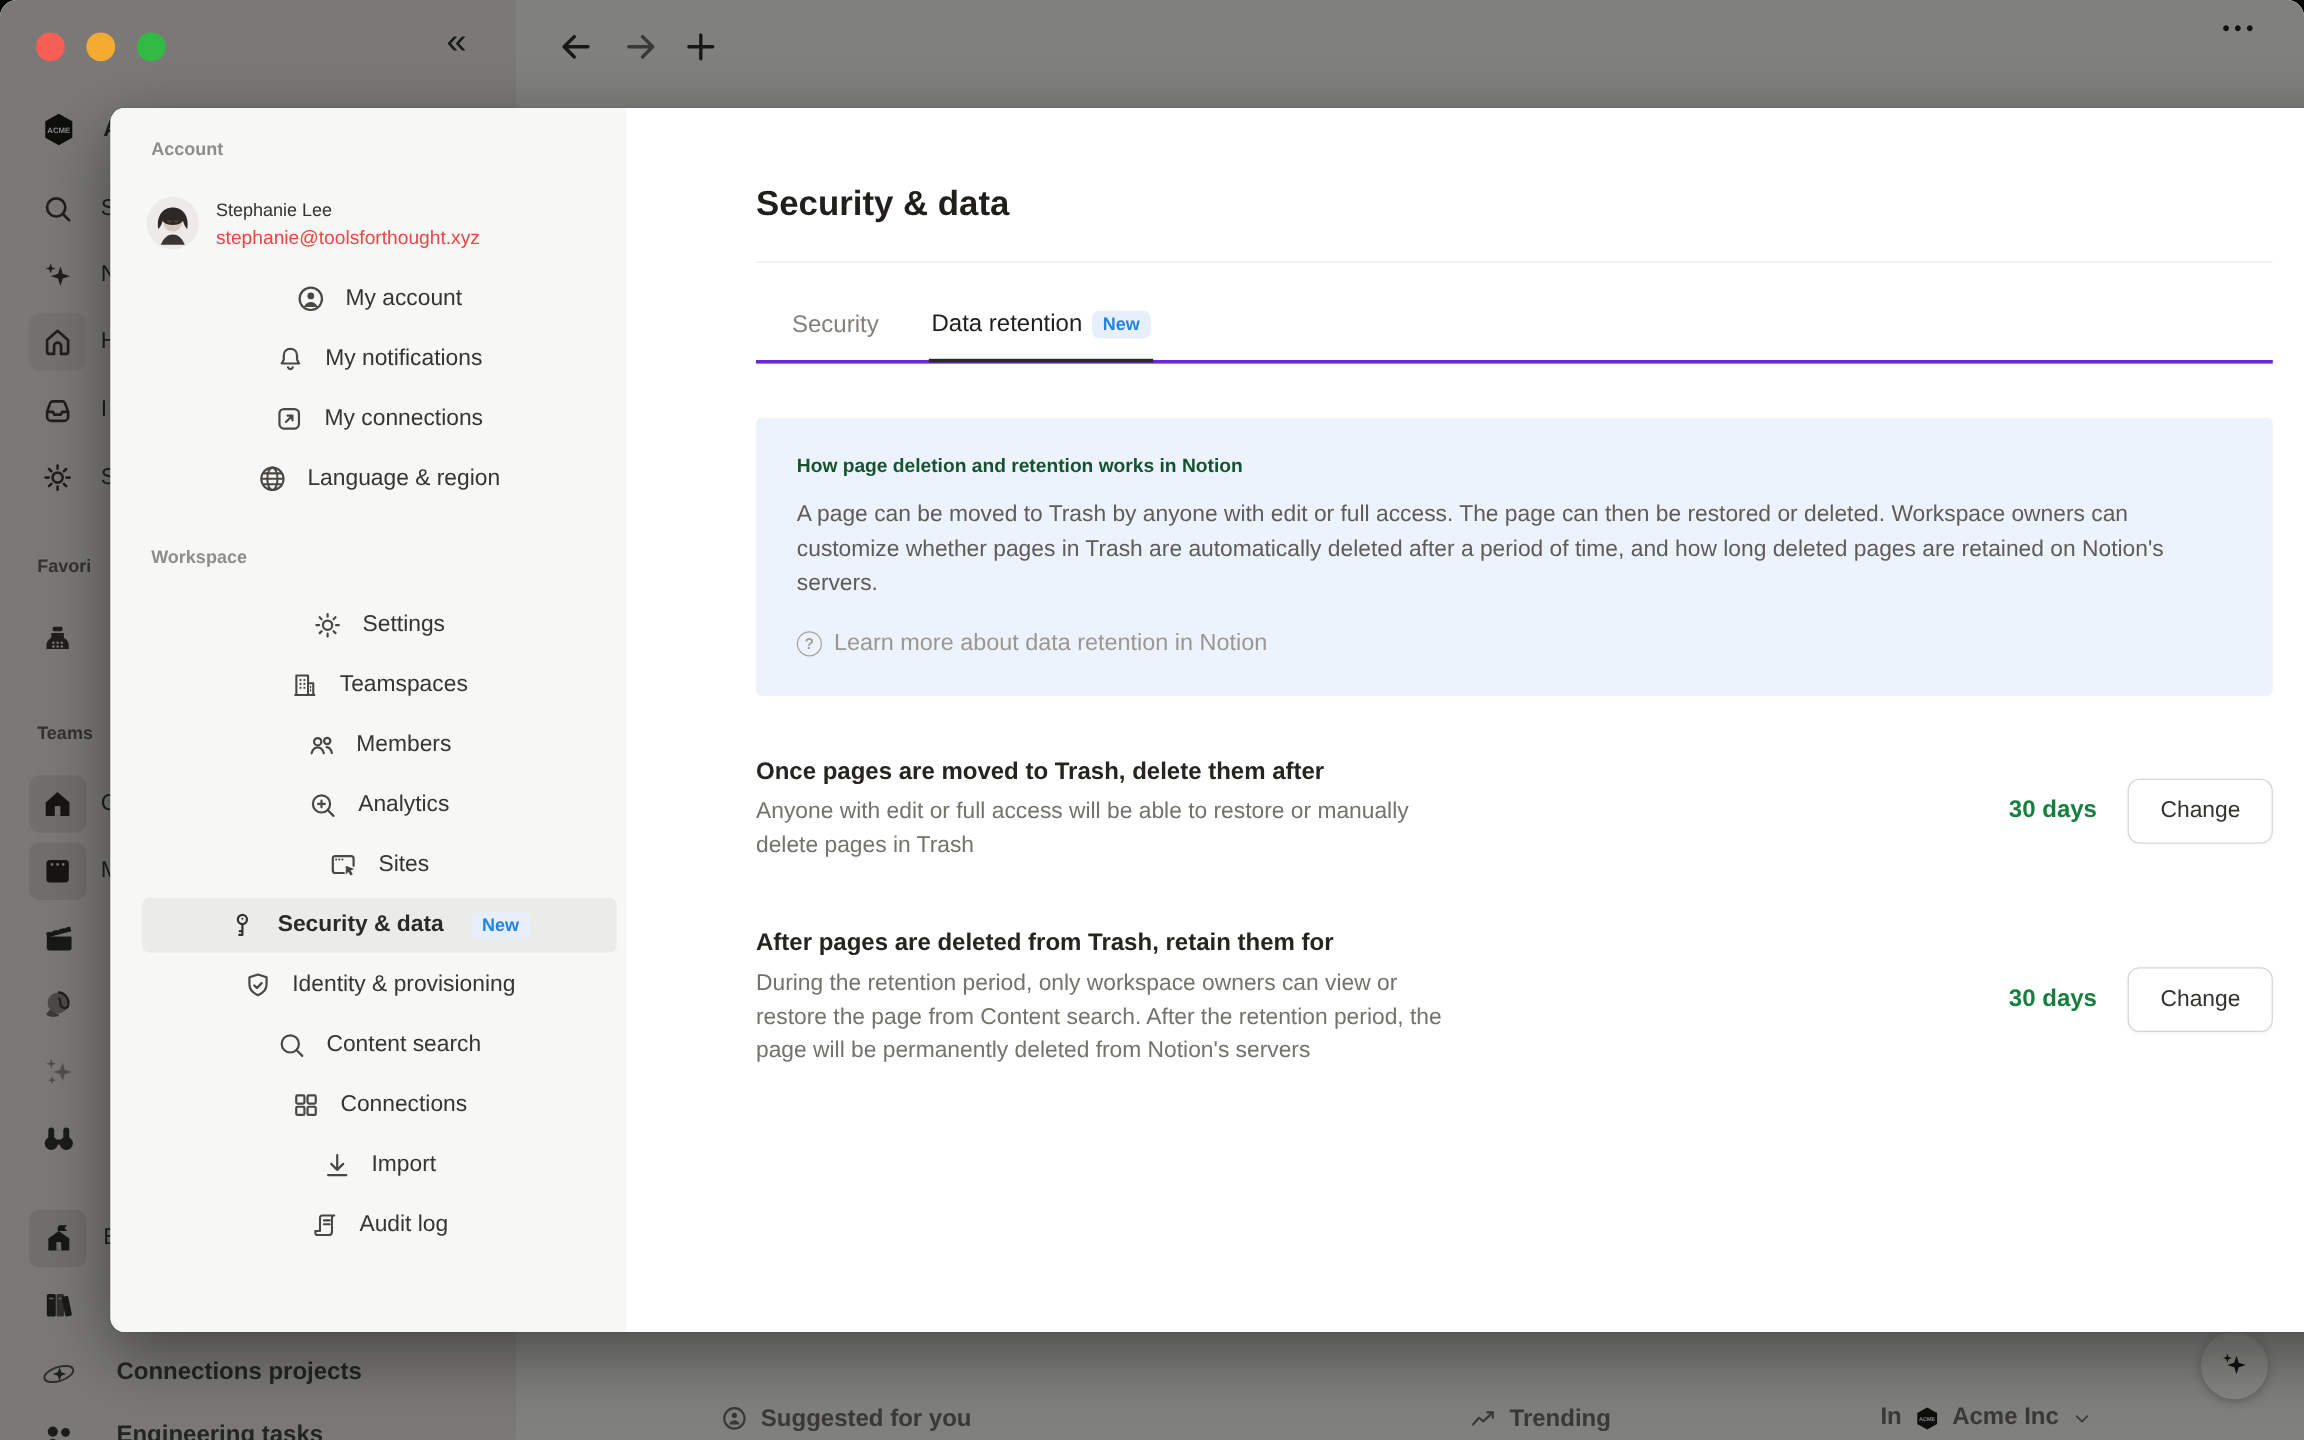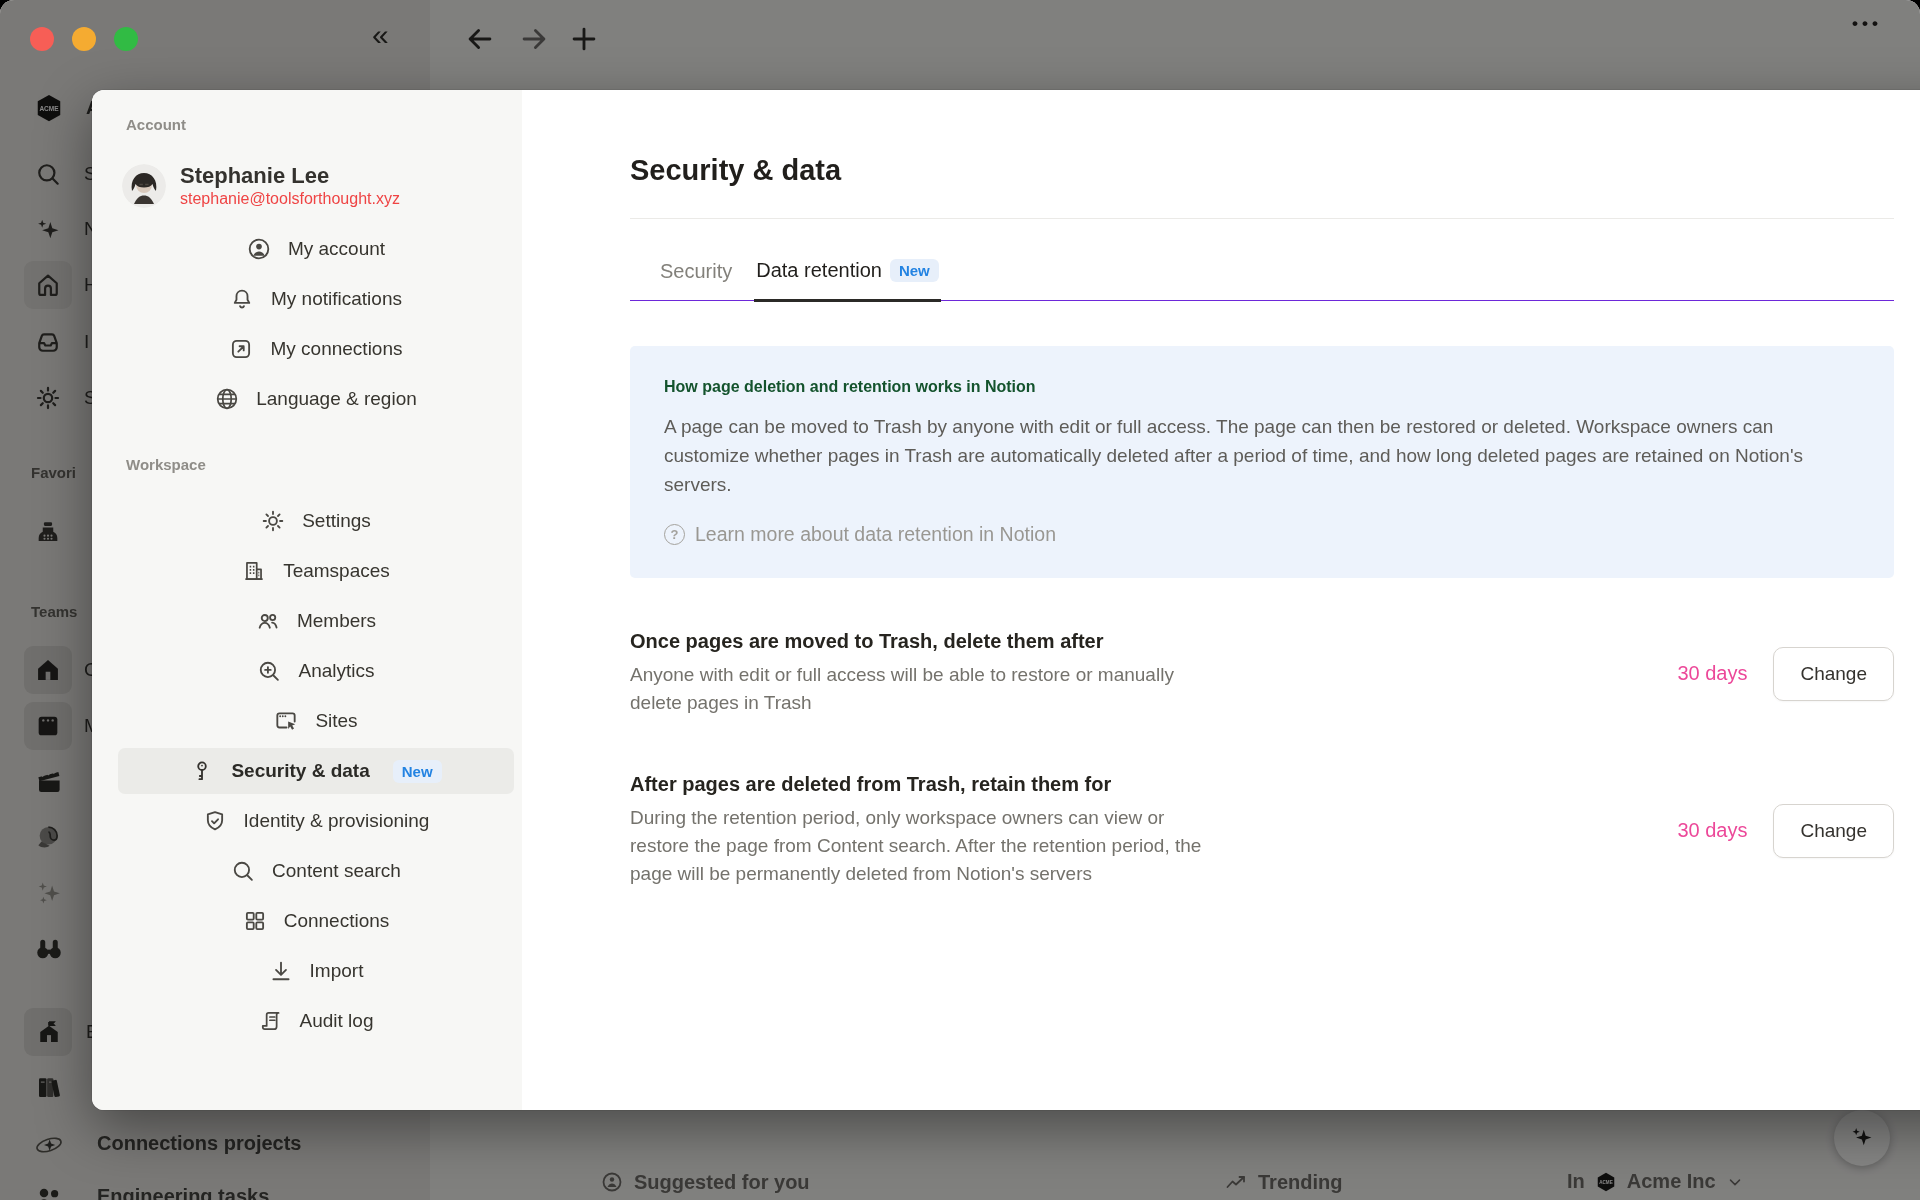--- a/index.html
+++ b/index.html
@@ -27,53 +27,53 @@
   
   .lights{position:absolute;top:27px;left:30px;display:flex;gap:18px;z-index:30;}
   .light{width:24px;height:24px;border-radius:50%;}
   
   .modal{position:absolute;left:92px;top:90px;width:1908px;height:1020px;background:#fff;
          border-radius:12px;z-index:20;display:flex;overflow:hidden;
          box-shadow:0 0 0 1px rgba(0,0,0,.06),0 18px 55px rgba(0,0,0,.42);}
   .m-side{width:430px;background:#f7f7f5;padding:26px 8px 0 26px;flex-shrink:0;}
   .m-sec{font-size:15px;font-weight:700;color:#8f8d88;padding-left:8px;height:24px;}
   .m-user{display:flex;align-items:center;gap:14px;margin:16px 0 10px;padding-left:4px;height:60px;}
-  .m-user .nm{font-size:22px;font-weight:700;color:#34322e;line-height:25px;}
+  .m-user .nm{font-size:15px;font-weight:400;color:#34322e;line-height:25px;}
   .m-user .em{font-size:16px;color:#ef4444;line-height:21px;}
   .avatar{width:44px;height:44px;border-radius:50%;flex-shrink:0;}
   .m-item{display:flex;align-items:center;gap:15px;height:46px;margin:4px 0;
           border-radius:7px;padding:0 10px 0 8px;cursor:pointer;justify-content:center;}
   .m-item .m-lbl{font-size:19px;color:#37352f;white-space:nowrap;}
   .m-item.sel{background:#ebebe8;}
   .m-item.sel .m-lbl{font-weight:700;color:#2b2a26;}
   .m-ic{width:28px;height:28px;display:flex;align-items:center;justify-content:center;flex-shrink:0;}
   .badge{font-size:15px;font-weight:600;color:#2383e2;background:#e7effa;border-radius:6px;
          padding:3px 9px;margin-left:8px;}
   .wsgap{height:30px;}
   
   .m-main{flex:1;padding:60px 106px 0 108px;}
   .m-title{font-size:29px;font-weight:700;color:#211f1c;line-height:40px;}
   .hr1{height:1px;background:#ebeae7;margin-top:28px;}
-  .tabs{display:flex;gap:20px;border-bottom:1px solid #6d28d9;padding-left:28px;}
+  .tabs{display:flex;gap:40px;border-bottom:3px solid #6d28d9;padding-left:28px;}
   .tab{padding:40px 2px 17px;font-size:20px;color:#83817b;display:flex;align-items:center;cursor:pointer;}
   .tab.active{color:#211f1c;font-weight:500;border-bottom:3px solid #2b2a27;margin-bottom:-2px;}
   .infobox{margin-top:45px;background:#edf3fc;border-radius:5px;padding:32px 34px;}
   .infobox h3{margin:0;font-size:16px;font-weight:600;color:#14532d;}
   .infobox p{margin:16px 0 0;font-size:19px;line-height:29px;color:#5e5c58;}
   .learn{display:flex;align-items:center;gap:10px;margin-top:24px;color:#999792;font-size:19.5px;}
   .qmark{width:21px;height:21px;border:1.6px solid #a4a29d;border-radius:50%;display:flex;
          align-items:center;justify-content:center;font-size:13px;font-weight:700;color:#a4a29d;}
   .setting{display:flex;align-items:center;}
   .set1{margin-top:52px;}
   .set2{margin-top:56px;}
   .s-left{flex:1;}
   .s-title{font-size:20px;font-weight:600;color:#26241f;}
   .s-desc{margin-top:8px;font-size:19px;line-height:28px;color:#74726c;max-width:575px;}
   .s-right{display:flex;align-items:center;gap:26px;margin-left:20px;}
-  .s-val{font-size:20px;font-weight:400;color:#ec4899;white-space:nowrap;text-align:center;}
+  .s-val{font-size:20px;font-weight:700;color:#15803d;white-space:nowrap;text-align:center;}
   .btn{font-size:19px;color:#34322e;background:#fff;border:1px solid #d7d4cf;border-radius:10px;
        padding:0 26px;height:54px;display:flex;align-items:center;cursor:pointer;
        box-shadow:0 1px 2px rgba(0,0,0,.04);}
   svg{display:block;}
 </style>
 </head>
 <body>
 
 <div class="stage">
 

